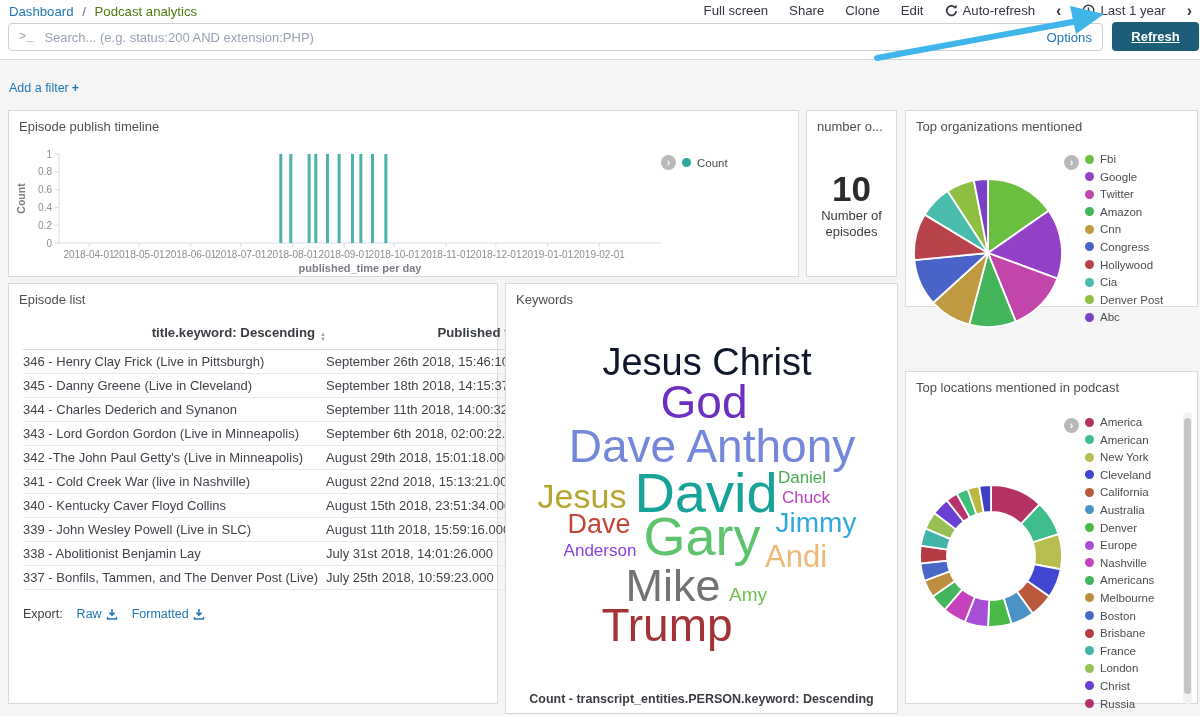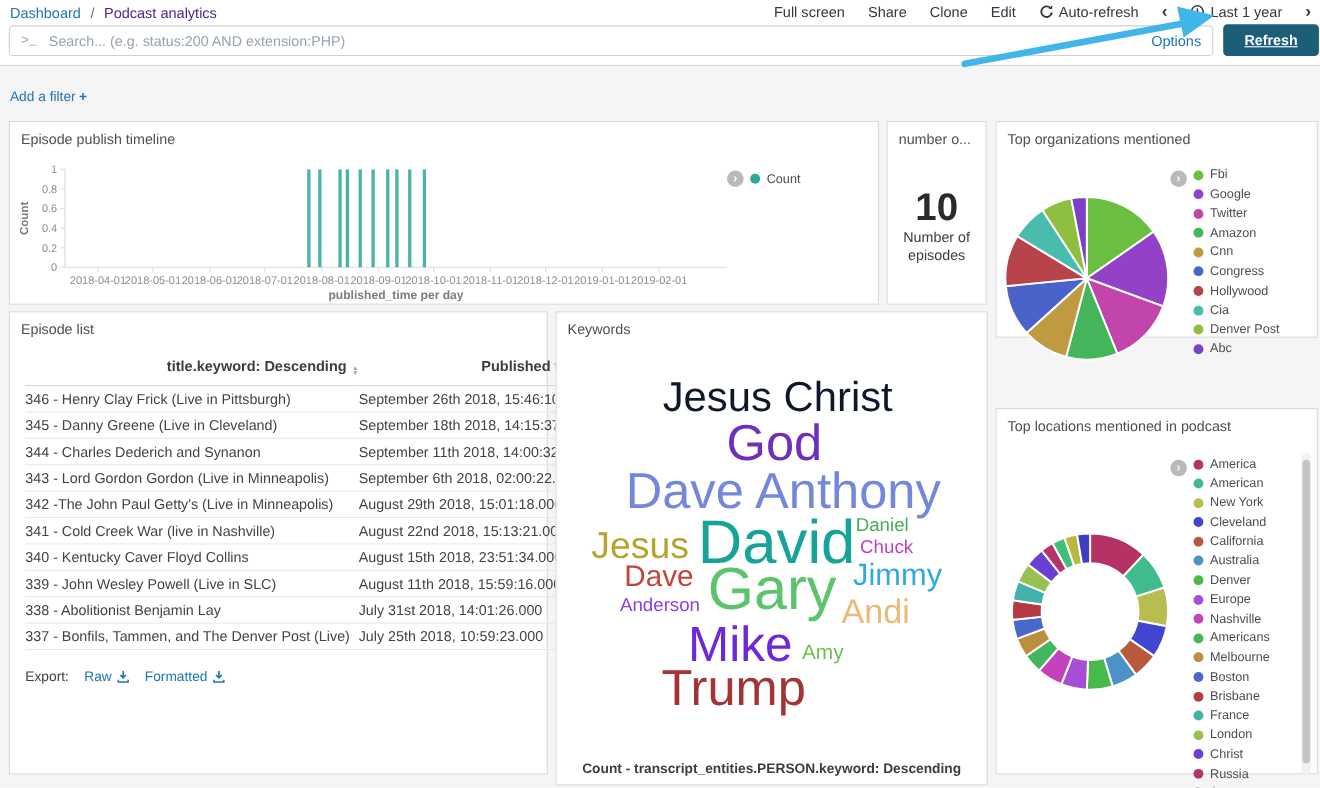--- a/index.html
+++ b/index.html
@@ -6,21 +6,21 @@
   body{
     position:relative;width:1200px;height:716px;overflow:hidden;
     font-family:"Liberation Sans","DejaVu Sans",sans-serif;
     background:#ffffff;color:#343741;font-size:13px;
   }
   
   .topnav{position:absolute;left:0;top:0;width:1200px;height:22px;display:flex;align-items:center;}
   .crumbs{position:absolute;left:9px;top:4px;font-size:13.2px;}
   .crumb-link{color:#2077b4;cursor:pointer;}
   .crumb-sep{color:#69707d;margin:0 5px;}
-  .crumb-cur{color:#4c1d95;}
+  .crumb-cur{color:#4d7c0f;}
   .navmenu{position:absolute;right:8px;top:3px;display:flex;align-items:center;gap:21px;font-size:13.2px;color:#343741;}
   .navmenu .mi{cursor:pointer;display:flex;align-items:center;gap:5px;}
   .chev{font-weight:700;font-size:16px;line-height:14px;cursor:pointer;}
   
   .search-box{position:absolute;left:8px;top:23px;width:1095px;height:28px;background:#fff;
     border:1px solid #cdd0d6;border-radius:4px;display:flex;align-items:center;padding:0 10px;box-sizing:border-box;}
   .search-prompt{font-family:"Liberation Mono","DejaVu Sans Mono",monospace;color:#9aa2ad;font-size:12px;margin-right:9px;}
   .search-input{flex:1;border:none;outline:none;font-size:13px;color:#343741;background:transparent;}
   .search-input::placeholder{color:#98a2b3;}
   .options-link{color:#2077b4;cursor:pointer;font-size:13.2px;margin-left:8px;}
@@ -323,21 +323,21 @@
       <span class="word" style="left: 206px; top: 138px; font-size: 46px; color: rgb(116, 135, 218);">Dave Anthony</span>
       <span class="word" style="left: 76px; top: 188px; font-size: 34px; color: rgb(181, 165, 46);">Jesus</span>
       <span class="word" style="left: 200px; top: 185px; font-size: 56px; color: rgb(23, 163, 152);">David</span>
       <span class="word" style="left: 296px; top: 169px; font-size: 17px; color: rgb(71, 173, 82);">Daniel</span>
       <span class="word" style="left: 300px; top: 189px; font-size: 17px; color: rgb(192, 62, 192);">Chuck</span>
       <span class="word" style="left: 93px; top: 216px; font-size: 27px; color: rgb(196, 68, 56);">Dave</span>
       <span class="word" style="left: 310px; top: 215px; font-size: 28px; color: rgb(48, 169, 220);">Jimmy</span>
       <span class="word" style="left: 94px; top: 242px; font-size: 17px; color: rgb(138, 63, 224);">Anderson</span>
       <span class="word" style="left: 196px; top: 228px; font-size: 54px; color: rgb(93, 195, 109);">Gary</span>
       <span class="word" style="left: 290px; top: 248px; font-size: 31px; color: rgb(236, 186, 119);">Andi</span>
-      <span class="word" style="left: 167px; top: 277px; font-size: 45px; color: #6d28d9;">Mike</span>
+      <span class="word" style="left: 167px; top: 277px; font-size: 45px; color: #737373;">Mike</span>
       <span class="word" style="left: 242px; top: 286px; font-size: 19px; color: rgb(111, 192, 80);">Amy</span>
       <span class="word" style="left: 161px; top: 317px; font-size: 46px; color: rgb(163, 51, 54);">Trump</span>
     </div>
   <div class="cloud-caption">Count - transcript_entities.PERSON.keyword: Descending</div>
 </section>
 
 <section class="panel" style="left:905px;top:371px;width:293px;height:333px;">
   <h3>Top locations mentioned in podcast</h3>
   <svg width="160" height="160" style="position:absolute;left:5px;top:104px;">
       <path d="M80,9A71,71 0 0 1 128.60284452093688,28.243227453079783L110.12007266086229,47.92538039345789A44,44 0 0 0 80,36Z" fill="#b53265" stroke="#fff" stroke-width="1.8"></path>

